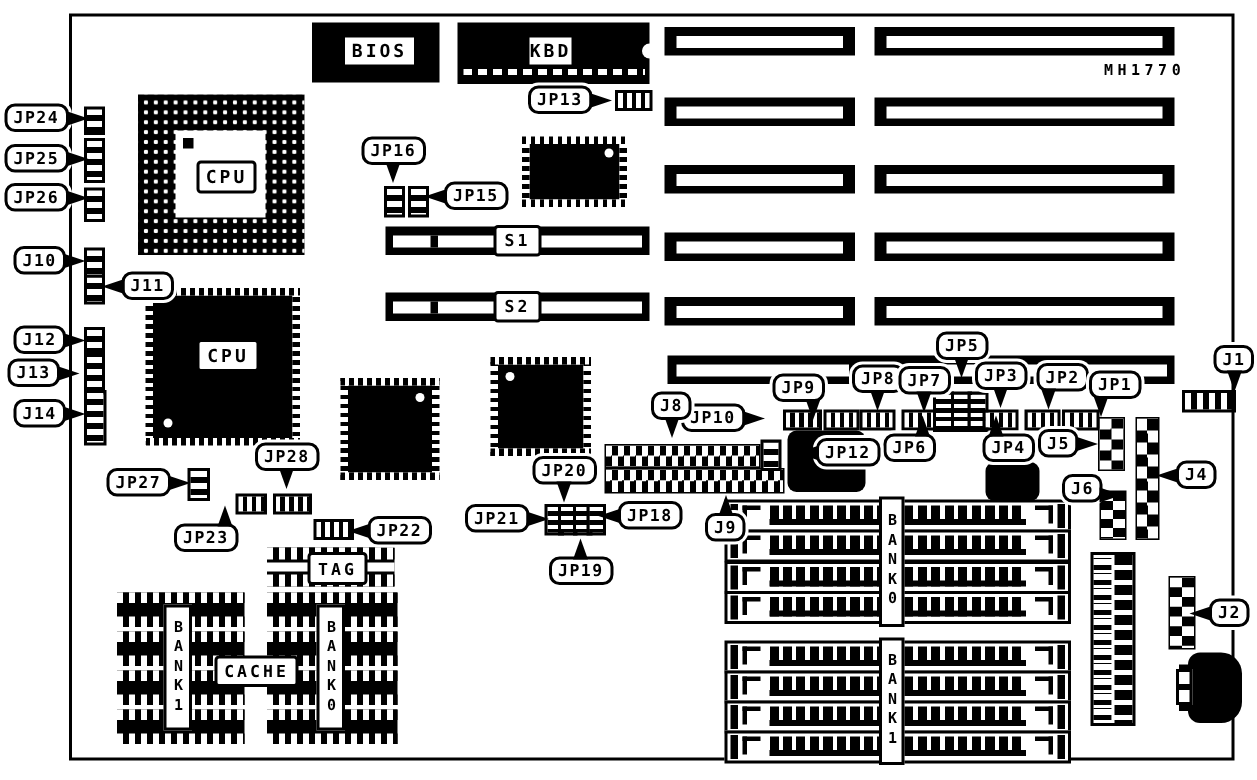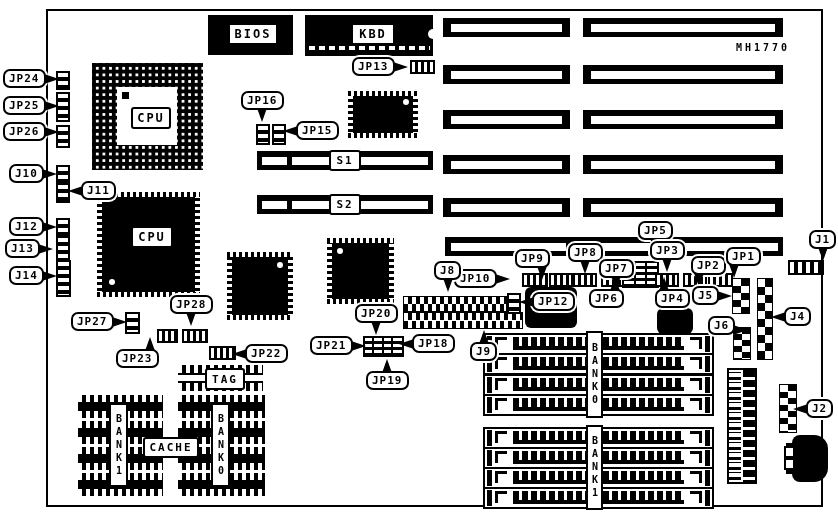--- a/index.html
+++ b/index.html
@@ -103,21 +103,21 @@
   <div class="board" style="left:46px;top:9px;width:773px;height:494px"></div>
 
   <div class="code" style="left:736px;top:42px">MH1770</div>
 
   <div class="abs" style="left:208px;top:15px;width:85px;height:40px;background:#000;z-index:5"></div>
   <div class="cl noborder" style="left:230px;top:25px;width:46px;height:18px">BIOS</div>
 
   <div class="abs" style="left:305px;top:15px;width:128px;height:41px;background:#000;z-index:5"></div>
   <div class="dash" style="left:309px;top:46px;width:121px;height:4px"></div>
   <div class="abs" style="left:428px;top:29px;width:10px;height:10px;background:#fff;border-radius:50%;z-index:6"></div>
-  <div class="cl noborder" style="left:353px;top:25px;width:40px;height:18px">KBD</div>
+  <div class="cl noborder" style="left:353px;top:25px;width:28px;height:18px">KBD</div>
 
   <div class="jmp-h" style="left:410px;top:60px;width:21px;height:10px"></div>
   <div class="co bk-r" style="left:352px;top:57px">
       <span>JP13</span>
     </div>
 
   <div class="pga" style="left:92px;top:63px;width:111px;height:107px">
     <div class="pga-c" style="left:25px;top:24px;width:60px;height:58px"></div>
     <div class="pin1" style="left:30px;top:29px;width:7px;height:7px"></div>
   </div>
@@ -232,33 +232,33 @@
   <div class="jmp-h" style="left:549px;top:273px;width:20px;height:10px"></div>
   <div class="jmp-h" style="left:573px;top:273px;width:20px;height:10px"></div>
   <div class="jmp-h" style="left:601px;top:273px;width:20px;height:10px"></div>
   <div class="jmp-v" style="left:622px;top:261px;width:10px;height:23px"></div>
   <div class="jmp-v" style="left:634px;top:261px;width:10px;height:23px"></div>
   <div class="jmp-v" style="left:645px;top:261px;width:10px;height:23px"></div>
   <div class="jmp-h" style="left:655px;top:273px;width:20px;height:10px"></div>
   <div class="jmp-h" style="left:683px;top:273px;width:20px;height:10px"></div>
   <div class="jmp-h" style="left:708px;top:273px;width:21px;height:10px"></div>
 
-  <div class="co bk-d" style="left:638px;top:221px">
+  <div class="co bk-d" style="left:624px;top:221px">
       <span>JP5</span>
     </div>
   <div class="co bk-d" style="left:568px;top:243px">
       <span>JP8</span>
     </div>
-  <div class="co bk-d" style="left:599px;top:259px">
+  <div class="co bk-d" style="left:599px;top:244px">
       <span>JP7</span>
     </div>
   <div class="co bk-d" style="left:650px;top:241px">
       <span>JP3</span>
     </div>
-  <div class="co bk-d" style="left:691px;top:256px;--bx:20%">
+  <div class="co bk-d" style="left:691px;top:242px;--bx:20%">
       <span>JP2</span>
     </div>
   <div class="co bk-d" style="left:726px;top:247px;--bx:18%">
       <span>JP1</span>
     </div>
   <div class="co bk-d" style="left:515px;top:249px;--bx:80%">
       <span>JP9</span>
     </div>
   <div class="co bk-r" style="left:454px;top:269px">
       <span>JP10</span>
@@ -279,21 +279,21 @@
   <div class="hdr" style="left:403px;top:312px;width:118px;height:15px;background-size:8px 15px"></div>
   <div class="co bk-d" style="left:434px;top:261px">
       <span>J8</span>
     </div>
   <div class="co bk-u" style="left:470px;top:342px">
       <span>J9</span>
     </div>
 
   <div class="blackchip" style="left:525px;top:287px;width:52px;height:41px"></div>
   <div class="conn-v" style="left:507px;top:293px;width:10px;height:17px"></div>
-  <div class="co bk-l" style="left:532px;top:292px">
+  <div class="co bk-l" style="left:544px;top:292px">
       <span>JP12</span>
     </div>
 
   <div class="blackchip" style="left:657px;top:308px;width:36px;height:26px"></div>
 
   <div class="hdr" style="left:732px;top:278px;width:16px;height:34px;background-size:16px 14px"></div>
   <div class="hdr" style="left:733px;top:327px;width:16px;height:31px;background-size:16px 12px"></div>
   <div class="hdr" style="left:757px;top:278px;width:14px;height:80px;background-size:14px 16px"></div>
   <div class="co bk-r" style="left:692px;top:286px">
       <span>J5</span>

